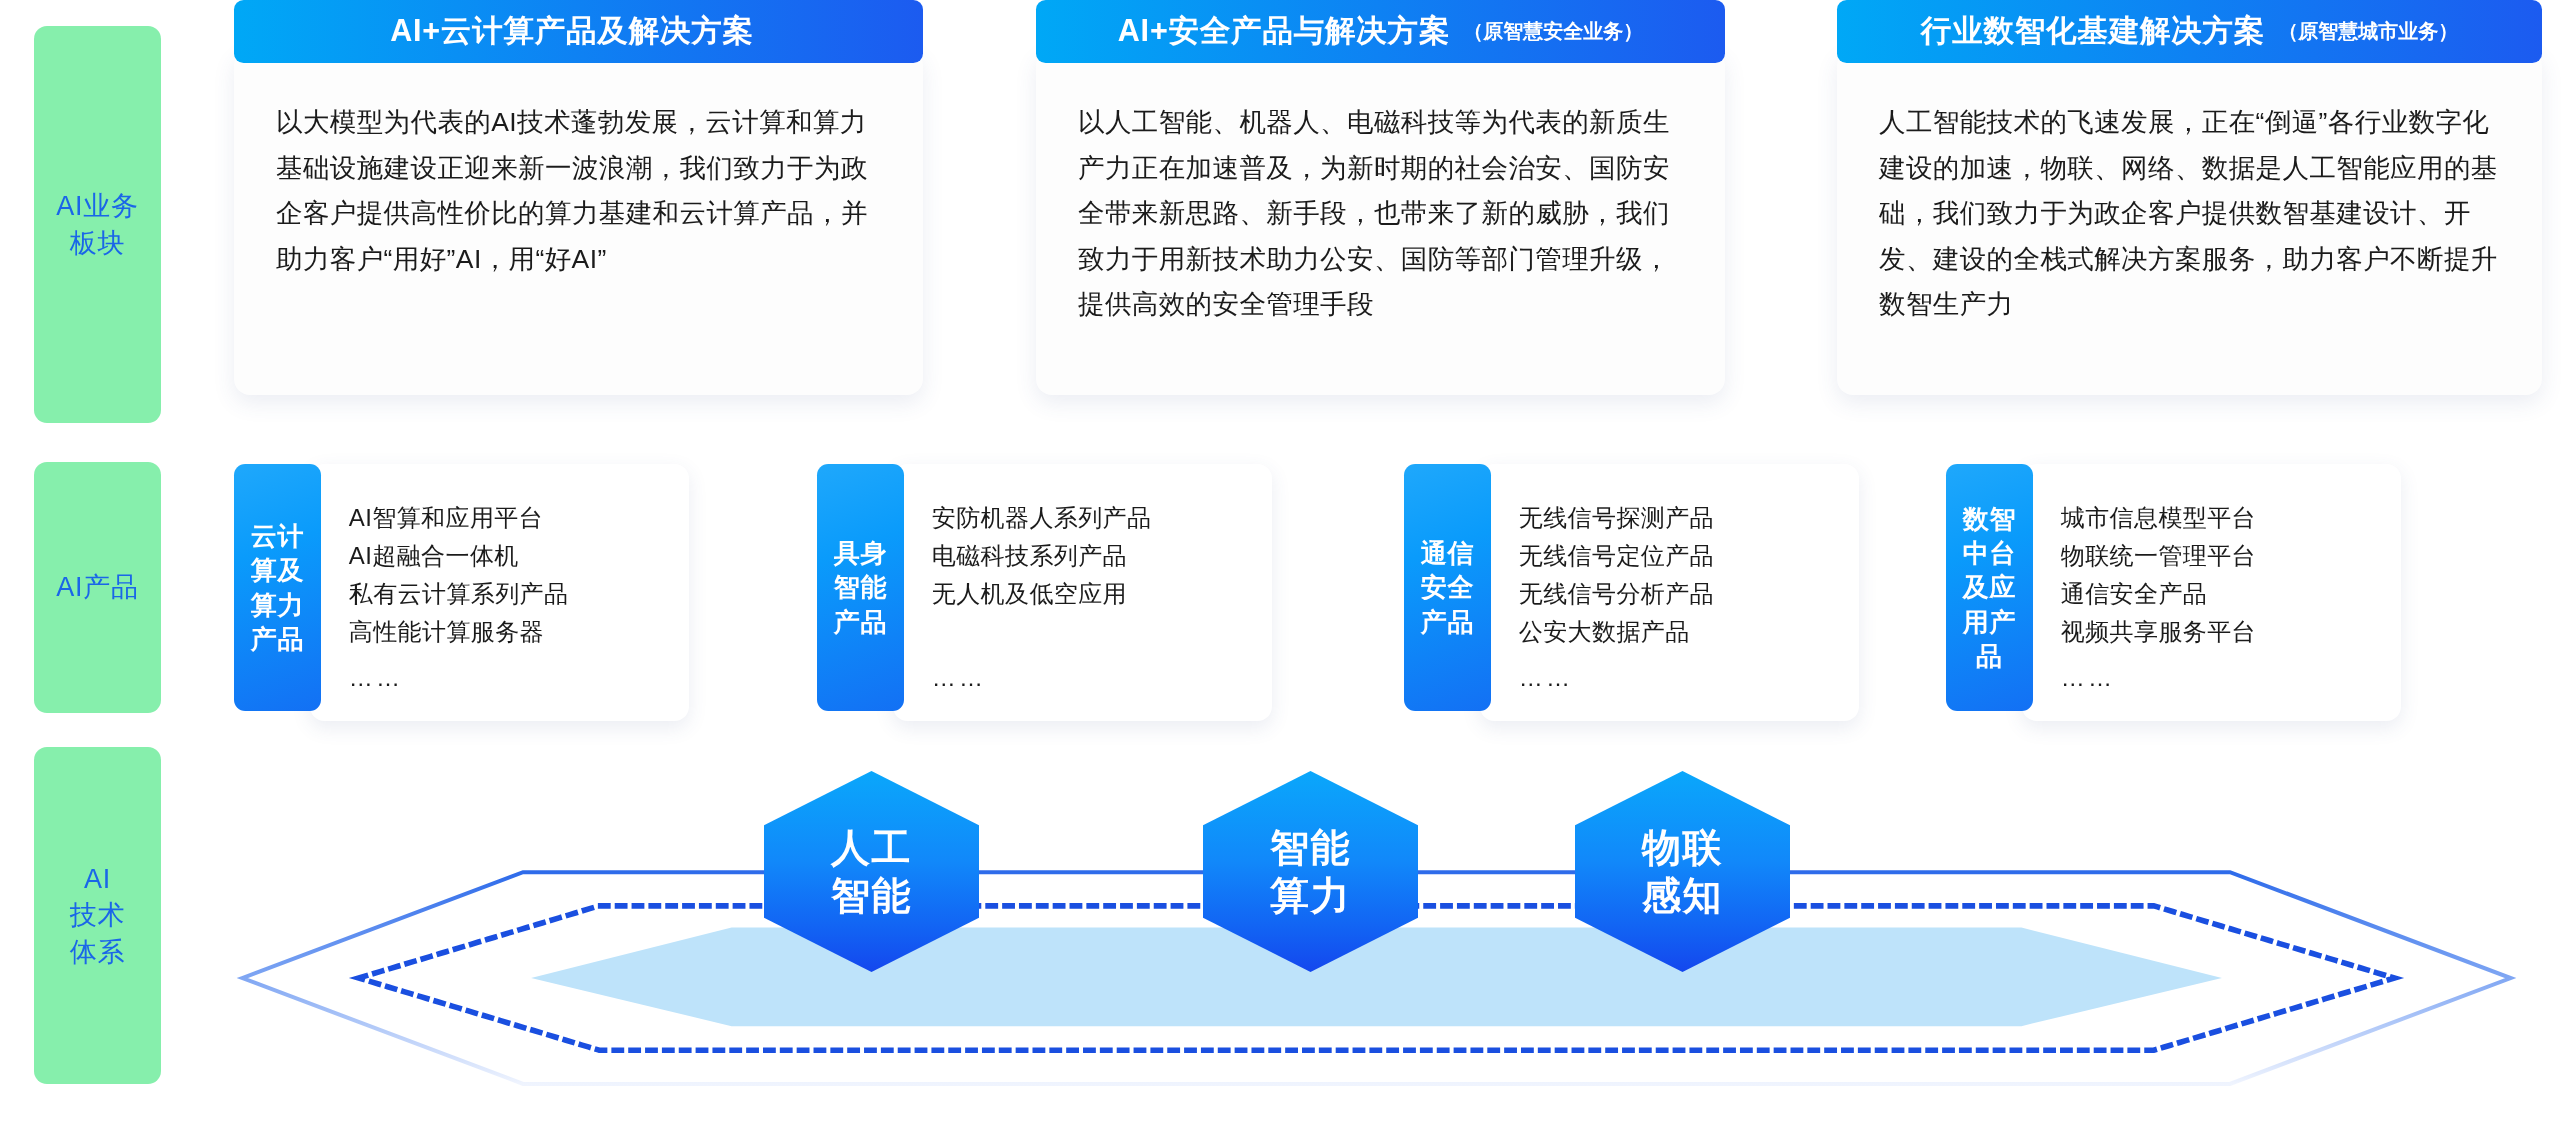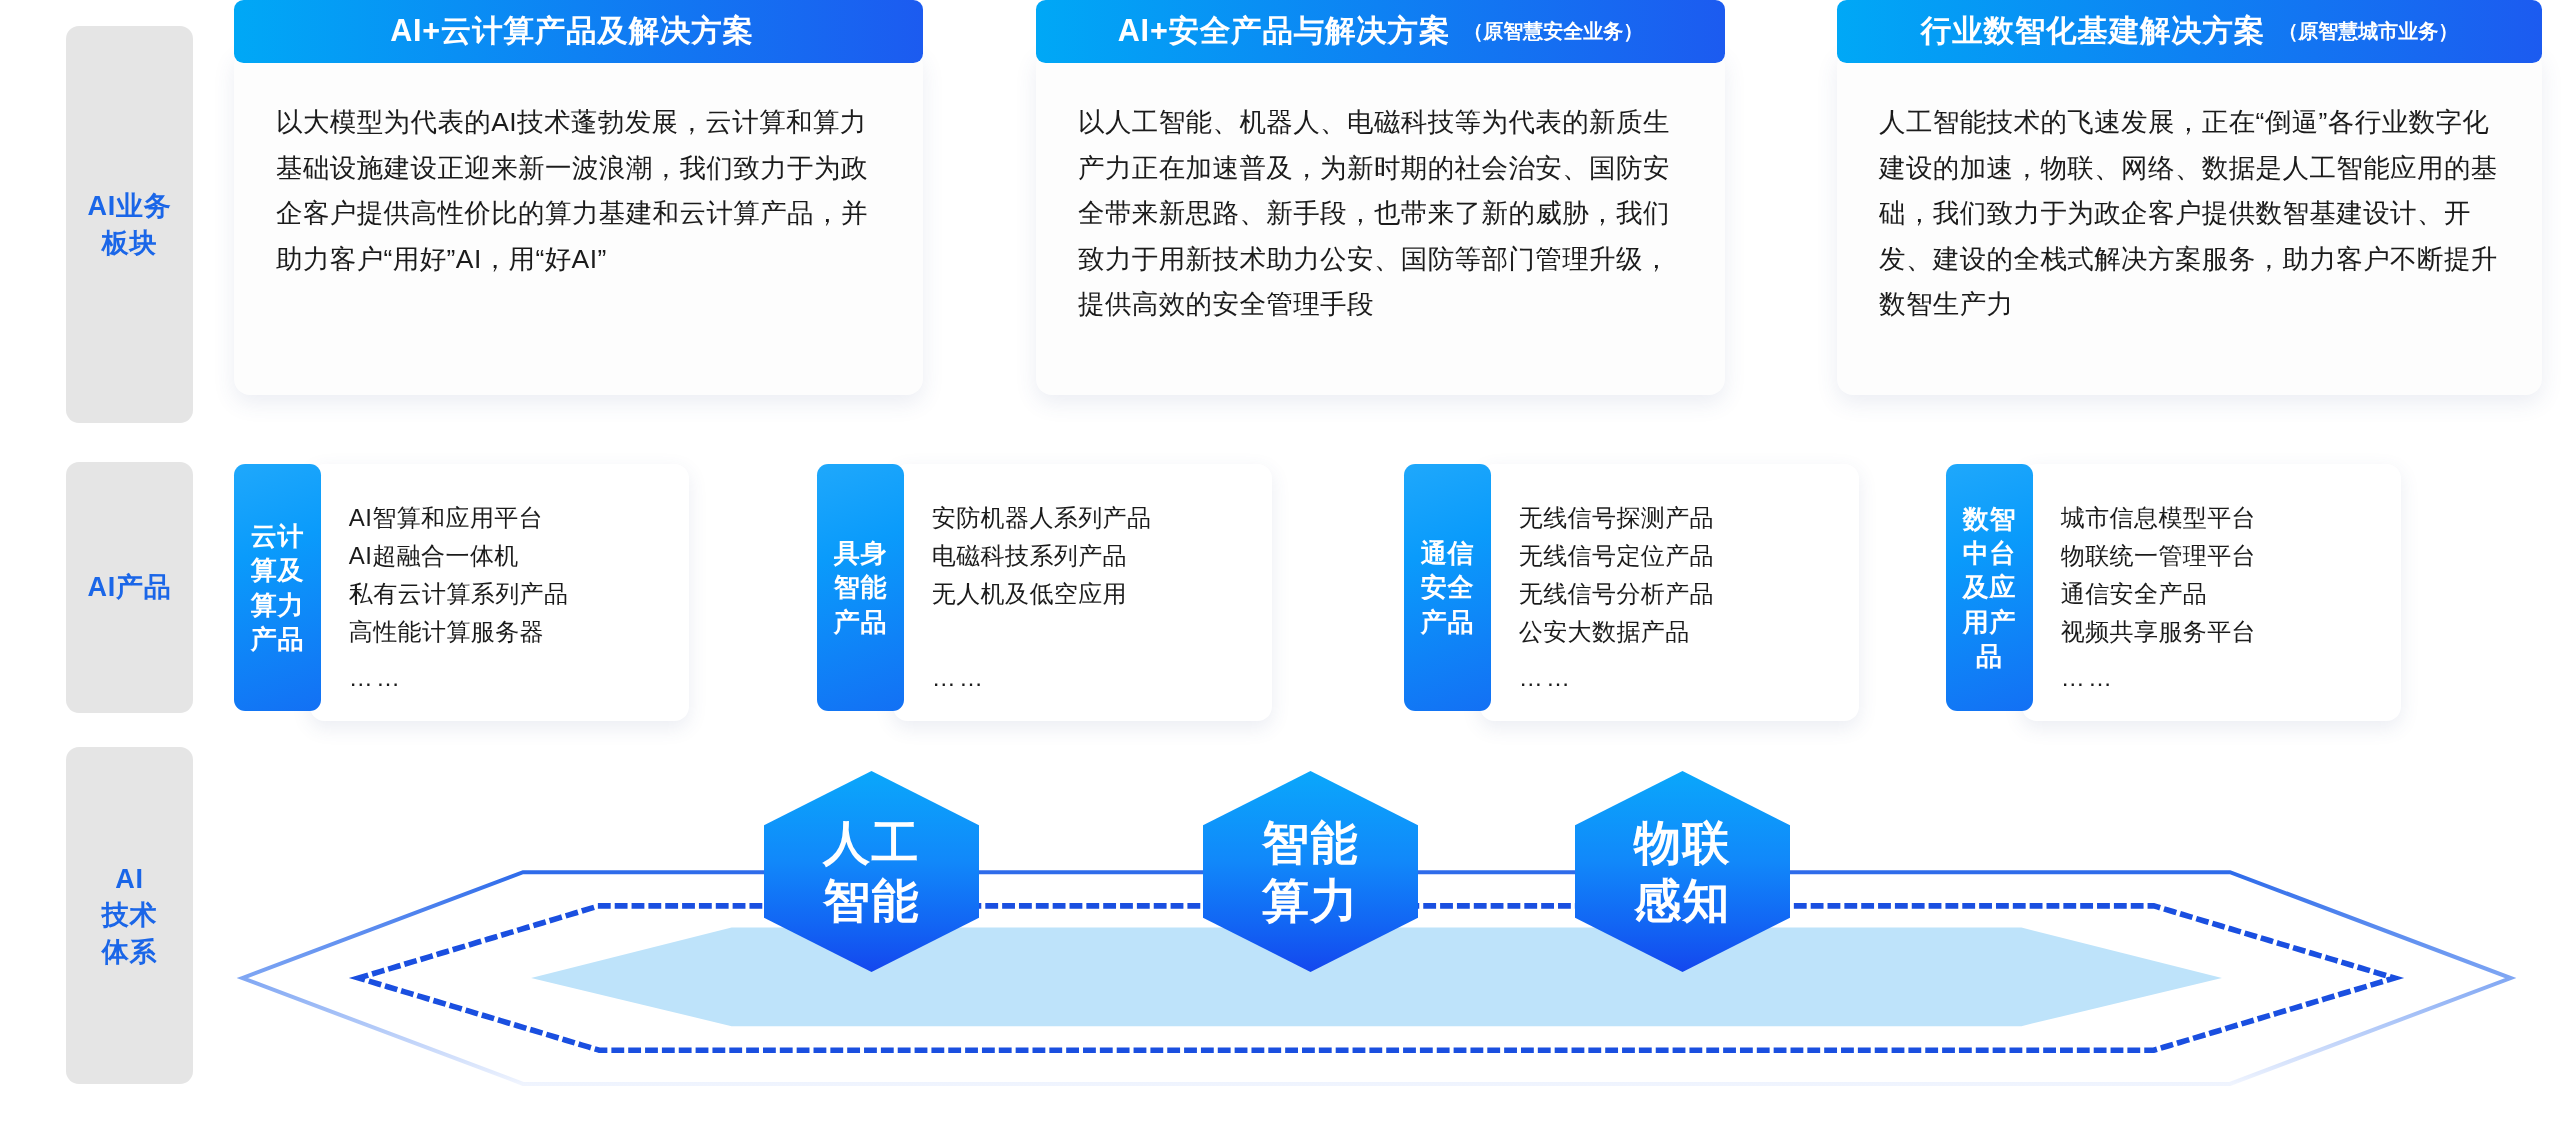--- a/index.html
+++ b/index.html
@@ -12,31 +12,30 @@
     height: 1124px;
     position: relative;
     overflow: hidden;
     font-family: "Liberation Sans", "DejaVu Sans", sans-serif;
     -webkit-font-smoothing: antialiased;
   }
 
   
   .rail {
     position: absolute;
-    background: #e5e5e5;
+    background: #86efac;
     border-radius: 13px;
     color: #1A66E8;
-    font-weight: bold;
+    font-weight: normal;
     display: flex;
     align-items: center;
     justify-content: center;
     text-align: center;
     line-height: 1.35;
     letter-spacing: 0.8px;
-    margin-left: 32px;
   }
   #rail-business { left: 34px;  top: 26px;   width: 127px; height: 397px; font-size: 27px; }
   #rail-product  { left: 34px;  top: 462px;  width: 127px; height: 251px; font-size: 27px; }
   #rail-tech     { left: 34px;  top: 747px;  width: 127px; height: 337px; font-size: 27px; }
 
   
   .biz-card { position: absolute; top: 0; }
   .biz-head {
     height: 63px;
     border-radius: 9.6px;
@@ -150,21 +149,21 @@
   }
   #tech-svg { position: absolute; left: 0; top: 0; }
 
   .hexcell {
     position: absolute;
     width: 215px;
     height: 201px;
     clip-path: polygon(50% 0%, 100% 27%, 100% 73%, 50% 100%, 0% 73%, 0% 27%);
     background: linear-gradient(180deg, #0AA7FB 0%, #1188FA 45%, #1261F3 80%, #1447EE 100%);
     color: #ffffff;
-    font-size: 47px;
+    font-size: 39px;
     font-weight: bold;
     line-height: 1.22;
     display: flex;
     align-items: center;
     justify-content: center;
     text-align: center;
     letter-spacing: 1.6px;
   }
   #hex-1 { left: 764px; top: 771px; }
   #hex-2 { left: 1203px; top: 771px; }

